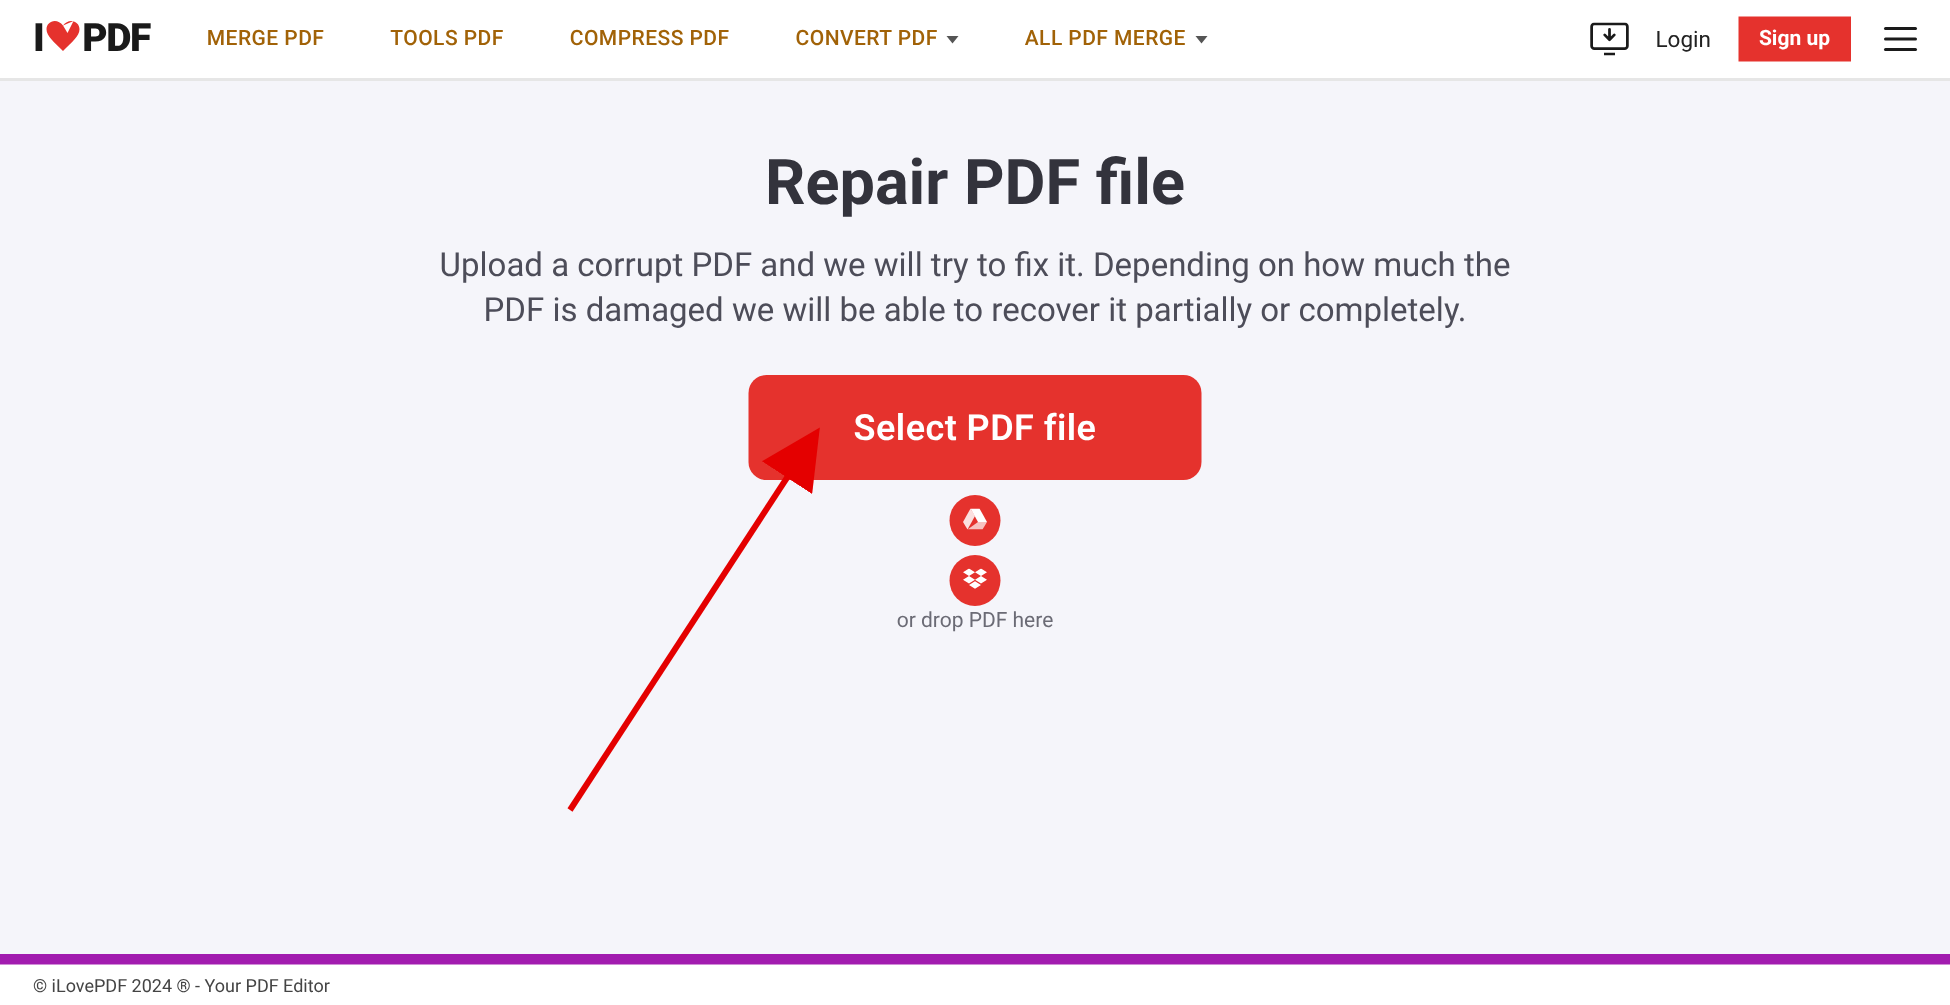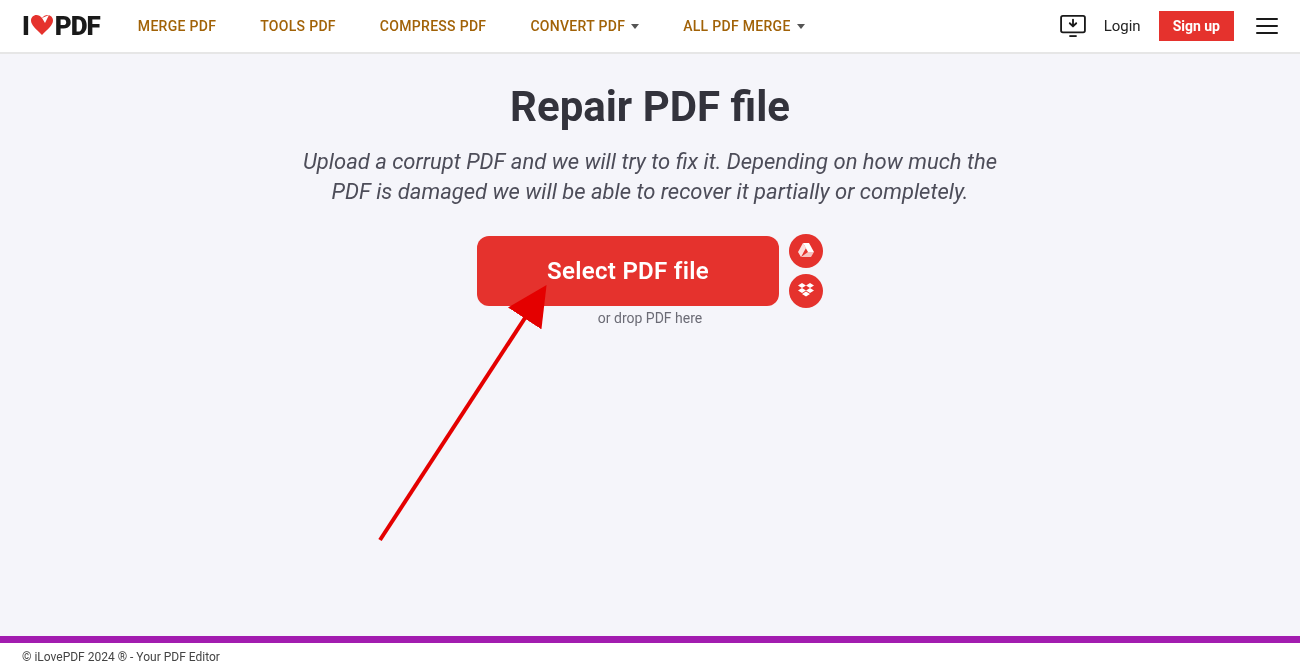--- a/index.html
+++ b/index.html
@@ -72,41 +72,41 @@
     display: flex; flex-direction: column; justify-content: space-between;
     cursor: pointer;
     margin-left: 4px;
   }
   .hamburger div { height: 2px; background: #1a1a1a; border-radius: 1px; }
 
   main.content {
     display: flex;
     flex-direction: column;
     align-items: center;
-    padding-top: 28px;
+    padding-top: 44px;
   }
   h1.title {
     font-size: 42px;
     font-weight: 700;
     color: #33333c;
     margin-bottom: 16px;
   }
   p.sub {
     font-size: 22px;
     color: #4d4d59;
     max-width: 720px;
     text-align: center;
     line-height: 1.35;
     margin-bottom: 28px;
-    font-style: italic;
   }
   .select-area {
     display: flex;
     align-items: center;
     gap: 10px;
+    flex-direction: column;
   }
   .select-btn {
     background: #e5322d;
     color: #fff;
     font-size: 24px;
     font-weight: 600;
     padding: 21px 70px;
     border-radius: 12px;
     cursor: pointer;
     letter-spacing: .3px;

